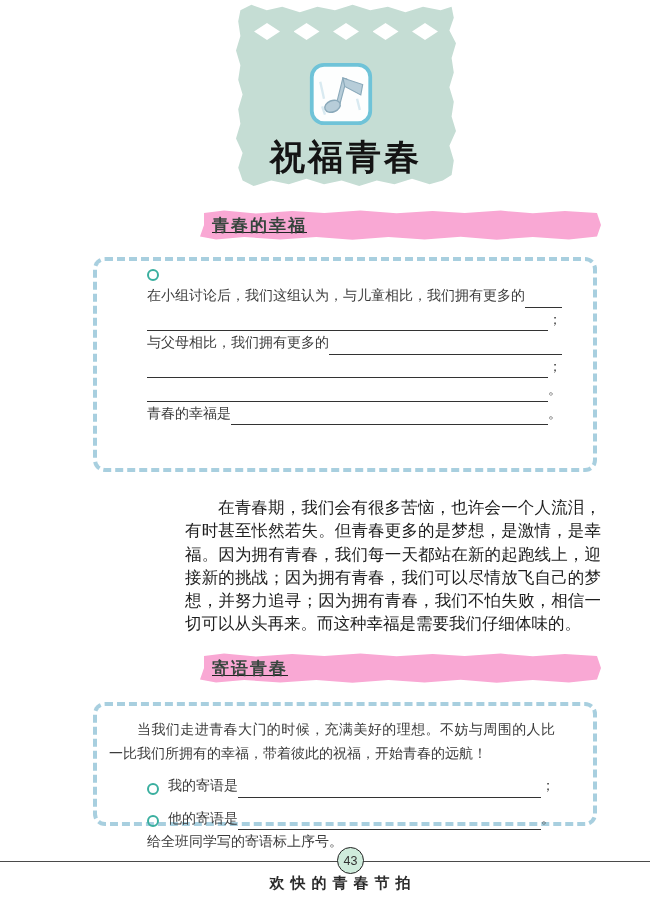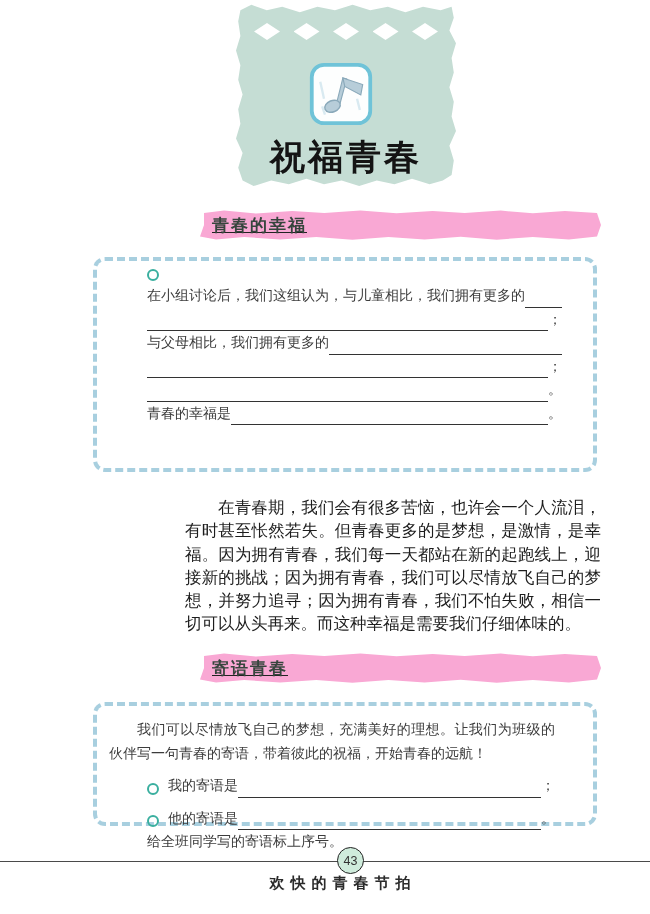--- a/index.html
+++ b/index.html
@@ -131,21 +131,21 @@
   </div>
 </div>
 
 <div class="main-para">在青春期，我们会有很多苦恼，也许会一个人流泪，有时甚至怅然若失。但青春更多的是梦想，是激情，是幸福。因为拥有青春，我们每一天都站在新的起跑线上，迎接新的挑战；因为拥有青春，我们可以尽情放飞自己的梦想，并努力追寻；因为拥有青春，我们不怕失败，相信一切可以从头再来。而这种幸福是需要我们仔细体味的。</div>
 
 <div class="band band2">
   <span class="band-label">寄语青春</span>
 </div>
 
 <div class="dash-box box2 kai">
-  <div class="box2-intro indent2">我们可以尽情放飞自己的梦想，充满美好的理想。让我们为班级的伙伴写一句青春的寄语，带着彼此的祝福，开始青春的远航！</div>
+  <div class="box2-intro indent2">当我们走进青春大门的时候，充满美好的理想。不妨与周围的人比一比我们所拥有的幸福，带着彼此的祝福，开始青春的远航！</div>
   <div class="arow">
     <span class="ring"></span>
     <span>我的寄语是</span>
     <span class="blank"></span>
     <span>；</span>
   </div>
   <div class="arow">
     <span class="ring"></span>
     <span>他的寄语是</span>
     <span class="blank"></span>

